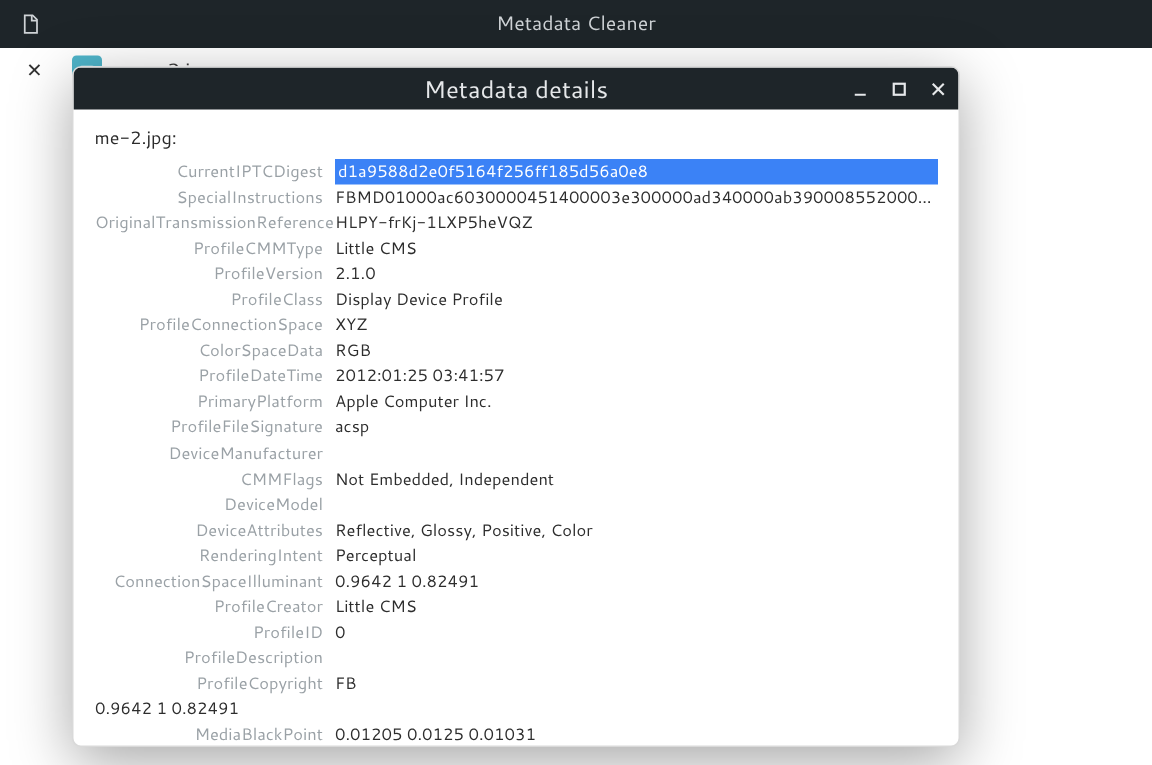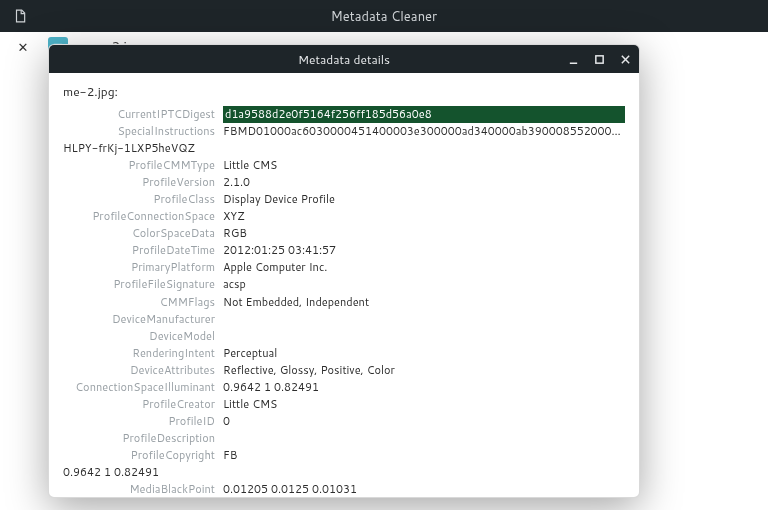--- a/index.html
+++ b/index.html
@@ -6,32 +6,32 @@
   html, body { width: 768px; height: 510px; font-family: "Cantarell", "Segoe UI", sans-serif; background: #fff; overflow: hidden; }
   .topbar { height: 32px; background: #1e2529; color: #cfd3d6; display: flex; align-items: center; position: relative; font-size: 12px; }
   .topbar .doc-icon { width: 24px; height: 24px; margin-left: 8px; display: flex; align-items: center; justify-content: center; }
   .topbar .doc-icon svg { width: 14px; height: 14px; stroke: #cfd3d6; }
   .topbar .title { position: absolute; left: 50%; transform: translateX(-50%); color: #cfd3d6; font-size: 13px; }
   .tabrow { height: 30px; display: flex; align-items: center; padding-left: 16px; gap: 18px; font-size: 13px; color: #3d3d3d; }
   .tabrow .close-x { width: 14px; text-align: center; cursor: pointer; color: #333; }
   .tabrow .tab-icon { width: 20px; height: 20px; background: #4fb4c9; border-radius: 3px; display: flex; align-items: center; justify-content: center; }
   .tabrow .tab-icon svg { width: 12px; height: 12px; fill: #fff; }
   .dialog { position: absolute; left: 48px; top: 44px; width: 592px; height: 454px; background: #fff; border: 1px solid rgba(0,0,0,0.15); border-radius: 6px; box-shadow: 0 10px 40px rgba(0,0,0,0.35); display: flex; flex-direction: column; overflow: hidden; }
-  .dialog-header { height: 28px; background: #1e2529; color: #e6e8ea; display: flex; align-items: center; position: relative; font-size: 12px; }
+  .dialog-header { height: 28px; background: #1e2529; color: #e6e8ea; display: flex; align-items: center; position: relative; font-size: 16px; }
   .dialog-header .dlg-title { position: absolute; left: 50%; transform: translateX(-50%); }
   .dialog-header .win-btns { position: absolute; right: 6px; display: flex; gap: 10px; align-items: center; }
   .dialog-header .win-btn { width: 16px; height: 16px; display: flex; align-items: center; justify-content: center; cursor: pointer; }
   .dialog-header .win-btn svg { width: 11px; height: 11px; stroke: #e6e8ea; fill: none; stroke-width: 1.6; }
   .dialog-body { flex: 1; overflow: hidden; padding: 10px 14px 6px 14px; }
   .filename { font-size: 12px; color: #2b2b2b; margin-bottom: 6px; }
   .meta-table { overflow-y: auto; height: calc(100% - 20px); }
   .row { display: flex; font-size: 11px; line-height: 1.55; }
   .key { width: 160px; min-width: 160px; text-align: right; padding-right: 8px; color: #9aa1a6; }
   .val { flex: 1; color: #2d2d2d; white-space: nowrap; overflow: hidden; text-overflow: ellipsis; }
-  .val.selected { background: #14532d; color: #fff; display: inline-block; padding: 0 2px; }
+  .val.selected { background: #3b82f6; color: #fff; display: inline-block; padding: 0 2px; }
   ::-webkit-scrollbar { width: 0; }
 </style>
 </head>
 <body>
 
 <div class="topbar">
   <span class="doc-icon">
     <svg viewBox="0 0 24 24" fill="none" stroke-width="2">
         <path d="M6 2h9l5 5v15H6z"></path>
         <path d="M14 2v6h6"></path>
@@ -79,20 +79,21 @@
     <div class="meta-table" id="meta-table">
         <div class="row">
           <div class="key">CurrentIPTCDigest</div>
           <div class="val selected">d1a9588d2e0f5164f256ff185d56a0e8</div>
         </div>
         <div class="row">
           <div class="key">SpecialInstructions</div>
           <div class="val">FBMD01000ac6030000451400003e300000ad340000ab3900085520000af800000e28300004f870000ff8a0000d4c60000</div>
         </div>
         <div class="row">
+          <div class="key">OriginalTransmissionReference</div>
           <div class="val">HLPY-frKj-1LXP5heVQZ</div>
         </div>
         <div class="row">
           <div class="key">ProfileCMMType</div>
           <div class="val">Little CMS</div>
         </div>
         <div class="row">
           <div class="key">ProfileVersion</div>
           <div class="val">2.1.0</div>
         </div>
@@ -114,38 +115,38 @@
         </div>
         <div class="row">
           <div class="key">PrimaryPlatform</div>
           <div class="val">Apple Computer Inc.</div>
         </div>
         <div class="row">
           <div class="key">ProfileFileSignature</div>
           <div class="val">acsp</div>
         </div>
         <div class="row">
+          <div class="key">DeviceManufacturer</div>
+          <div class="val"></div>
+        </div>
+        <div class="row">
           <div class="key">CMMFlags</div>
           <div class="val">Not Embedded, Independent</div>
-        </div>
-        <div class="row">
-          <div class="key">DeviceManufacturer</div>
-          <div class="val"></div>
         </div>
         <div class="row">
           <div class="key">DeviceModel</div>
           <div class="val"></div>
         </div>
         <div class="row">
+          <div class="key">DeviceAttributes</div>
+          <div class="val">Reflective, Glossy, Positive, Color</div>
+        </div>
+        <div class="row">
           <div class="key">RenderingIntent</div>
           <div class="val">Perceptual</div>
-        </div>
-        <div class="row">
-          <div class="key">DeviceAttributes</div>
-          <div class="val">Reflective, Glossy, Positive, Color</div>
         </div>
         <div class="row">
           <div class="key">ConnectionSpaceIlluminant</div>
           <div class="val">0.9642 1 0.82491</div>
         </div>
         <div class="row">
           <div class="key">ProfileCreator</div>
           <div class="val">Little CMS</div>
         </div>
         <div class="row">

